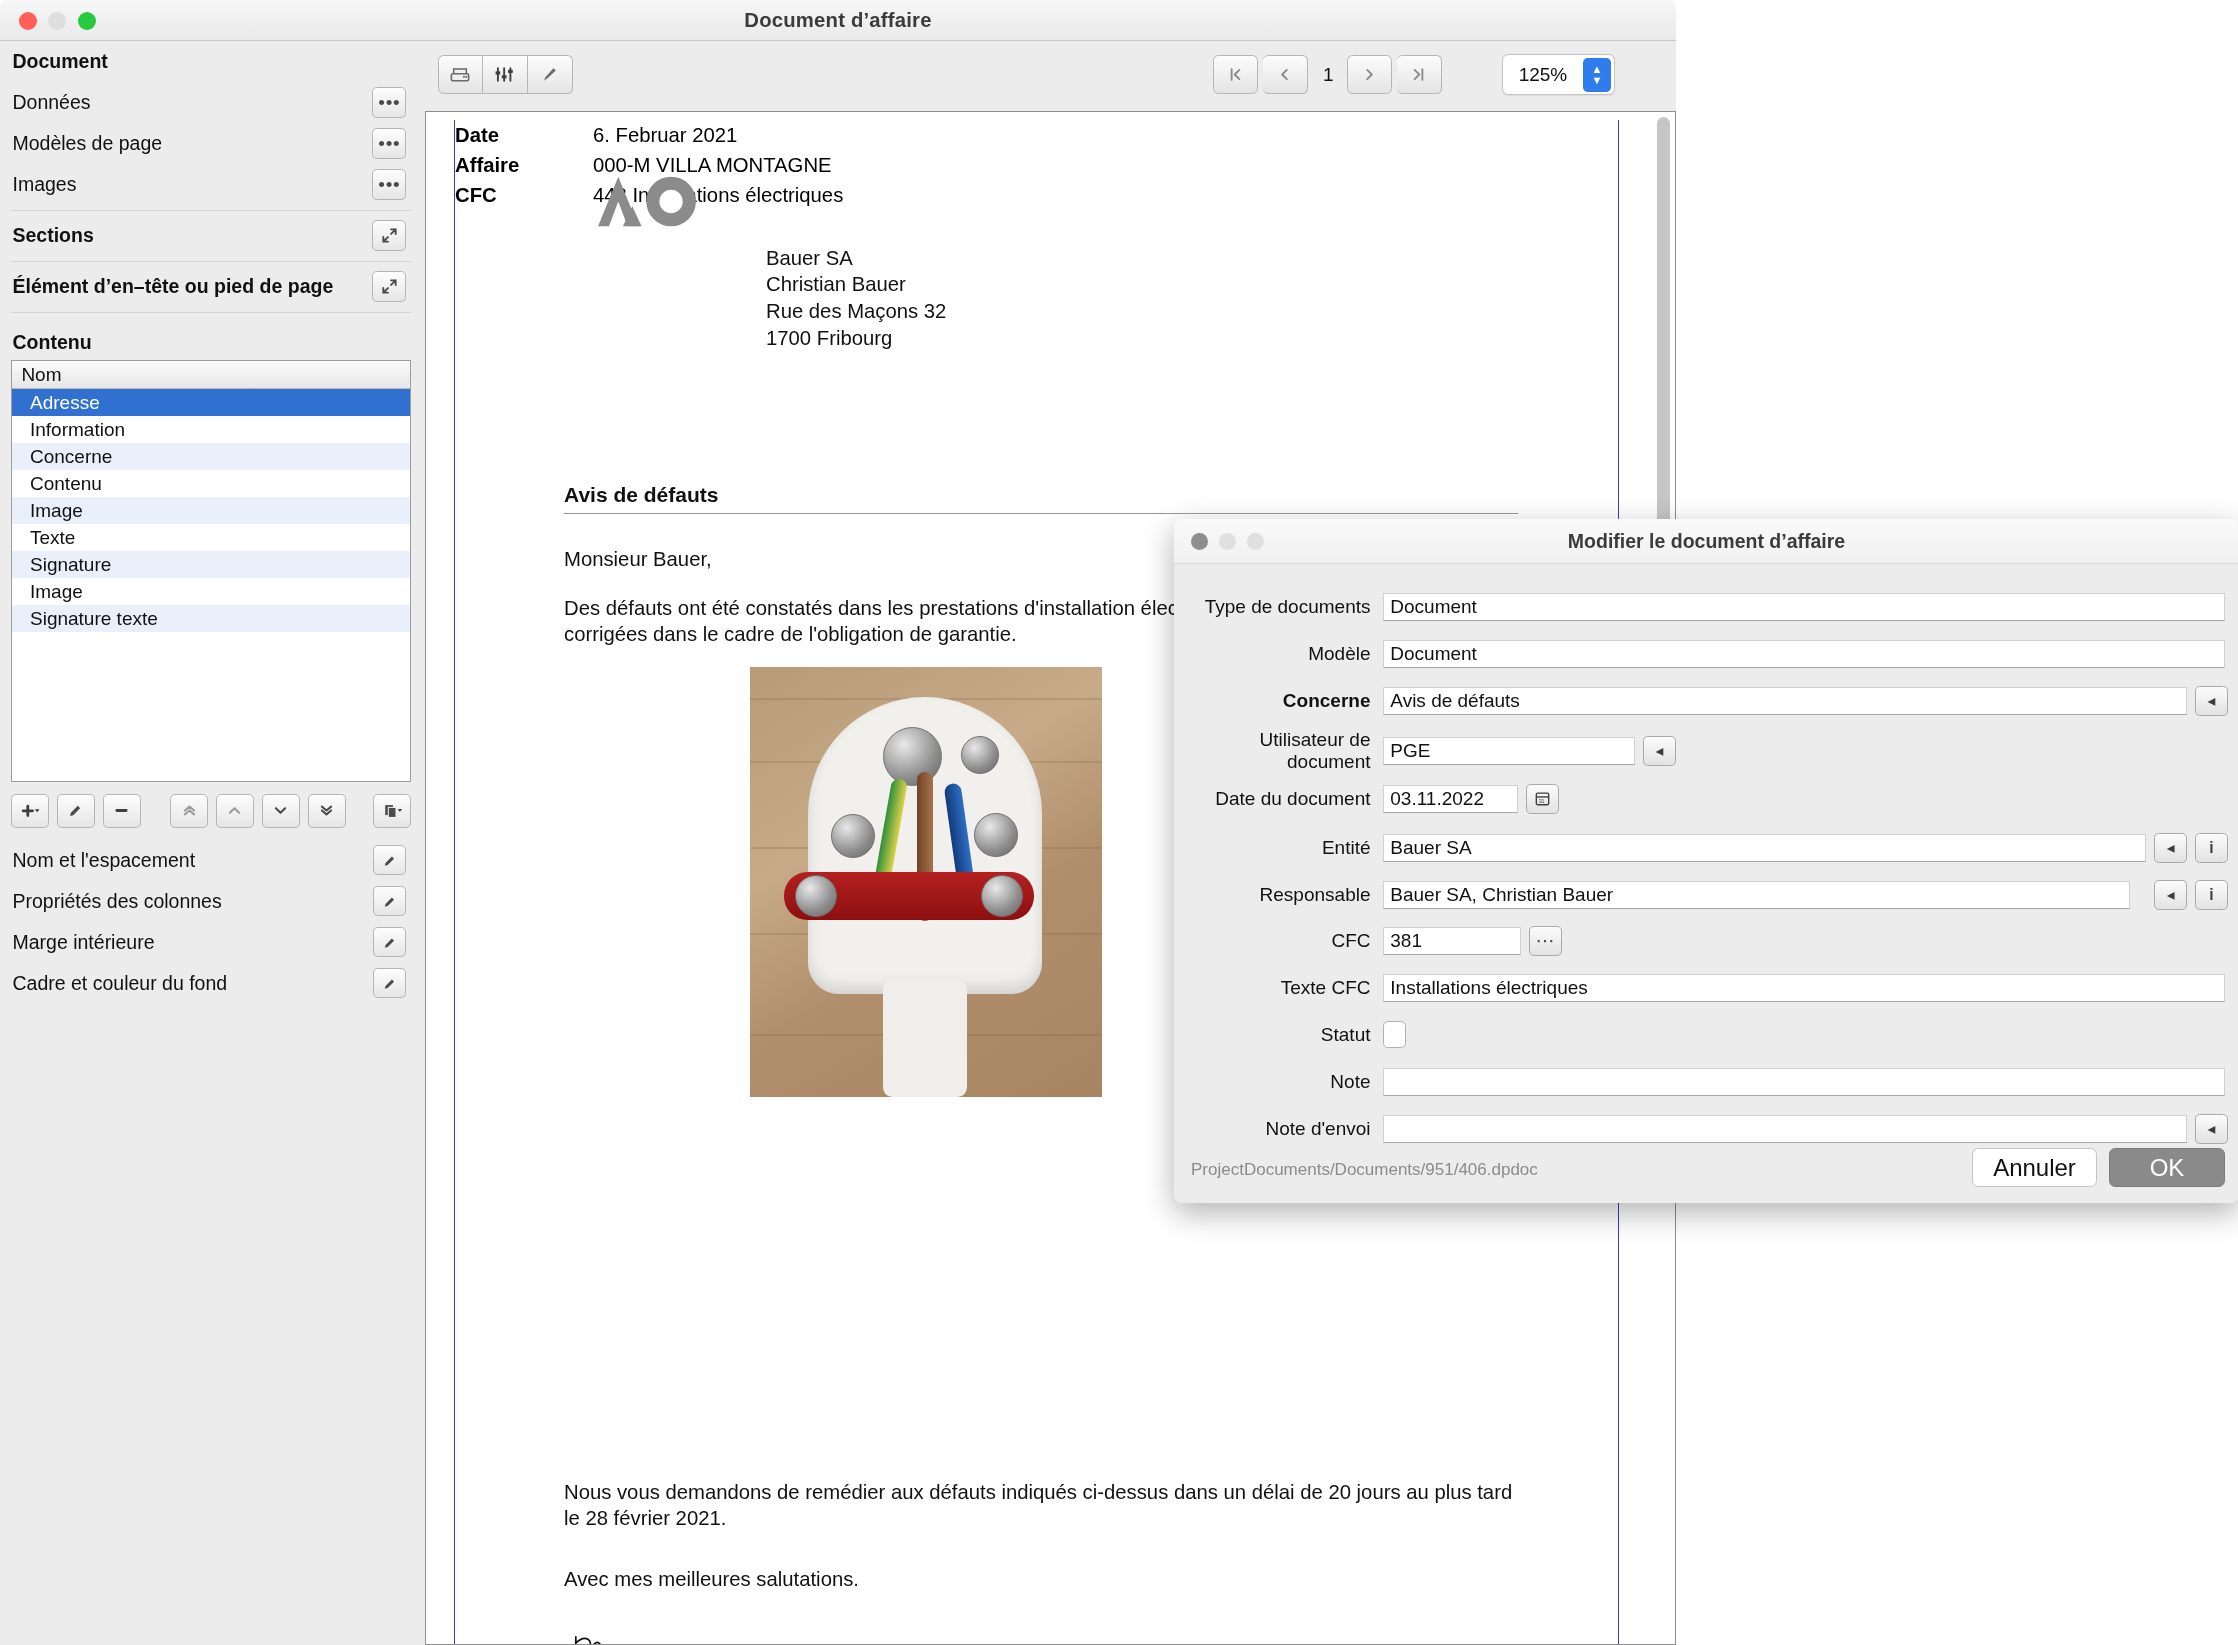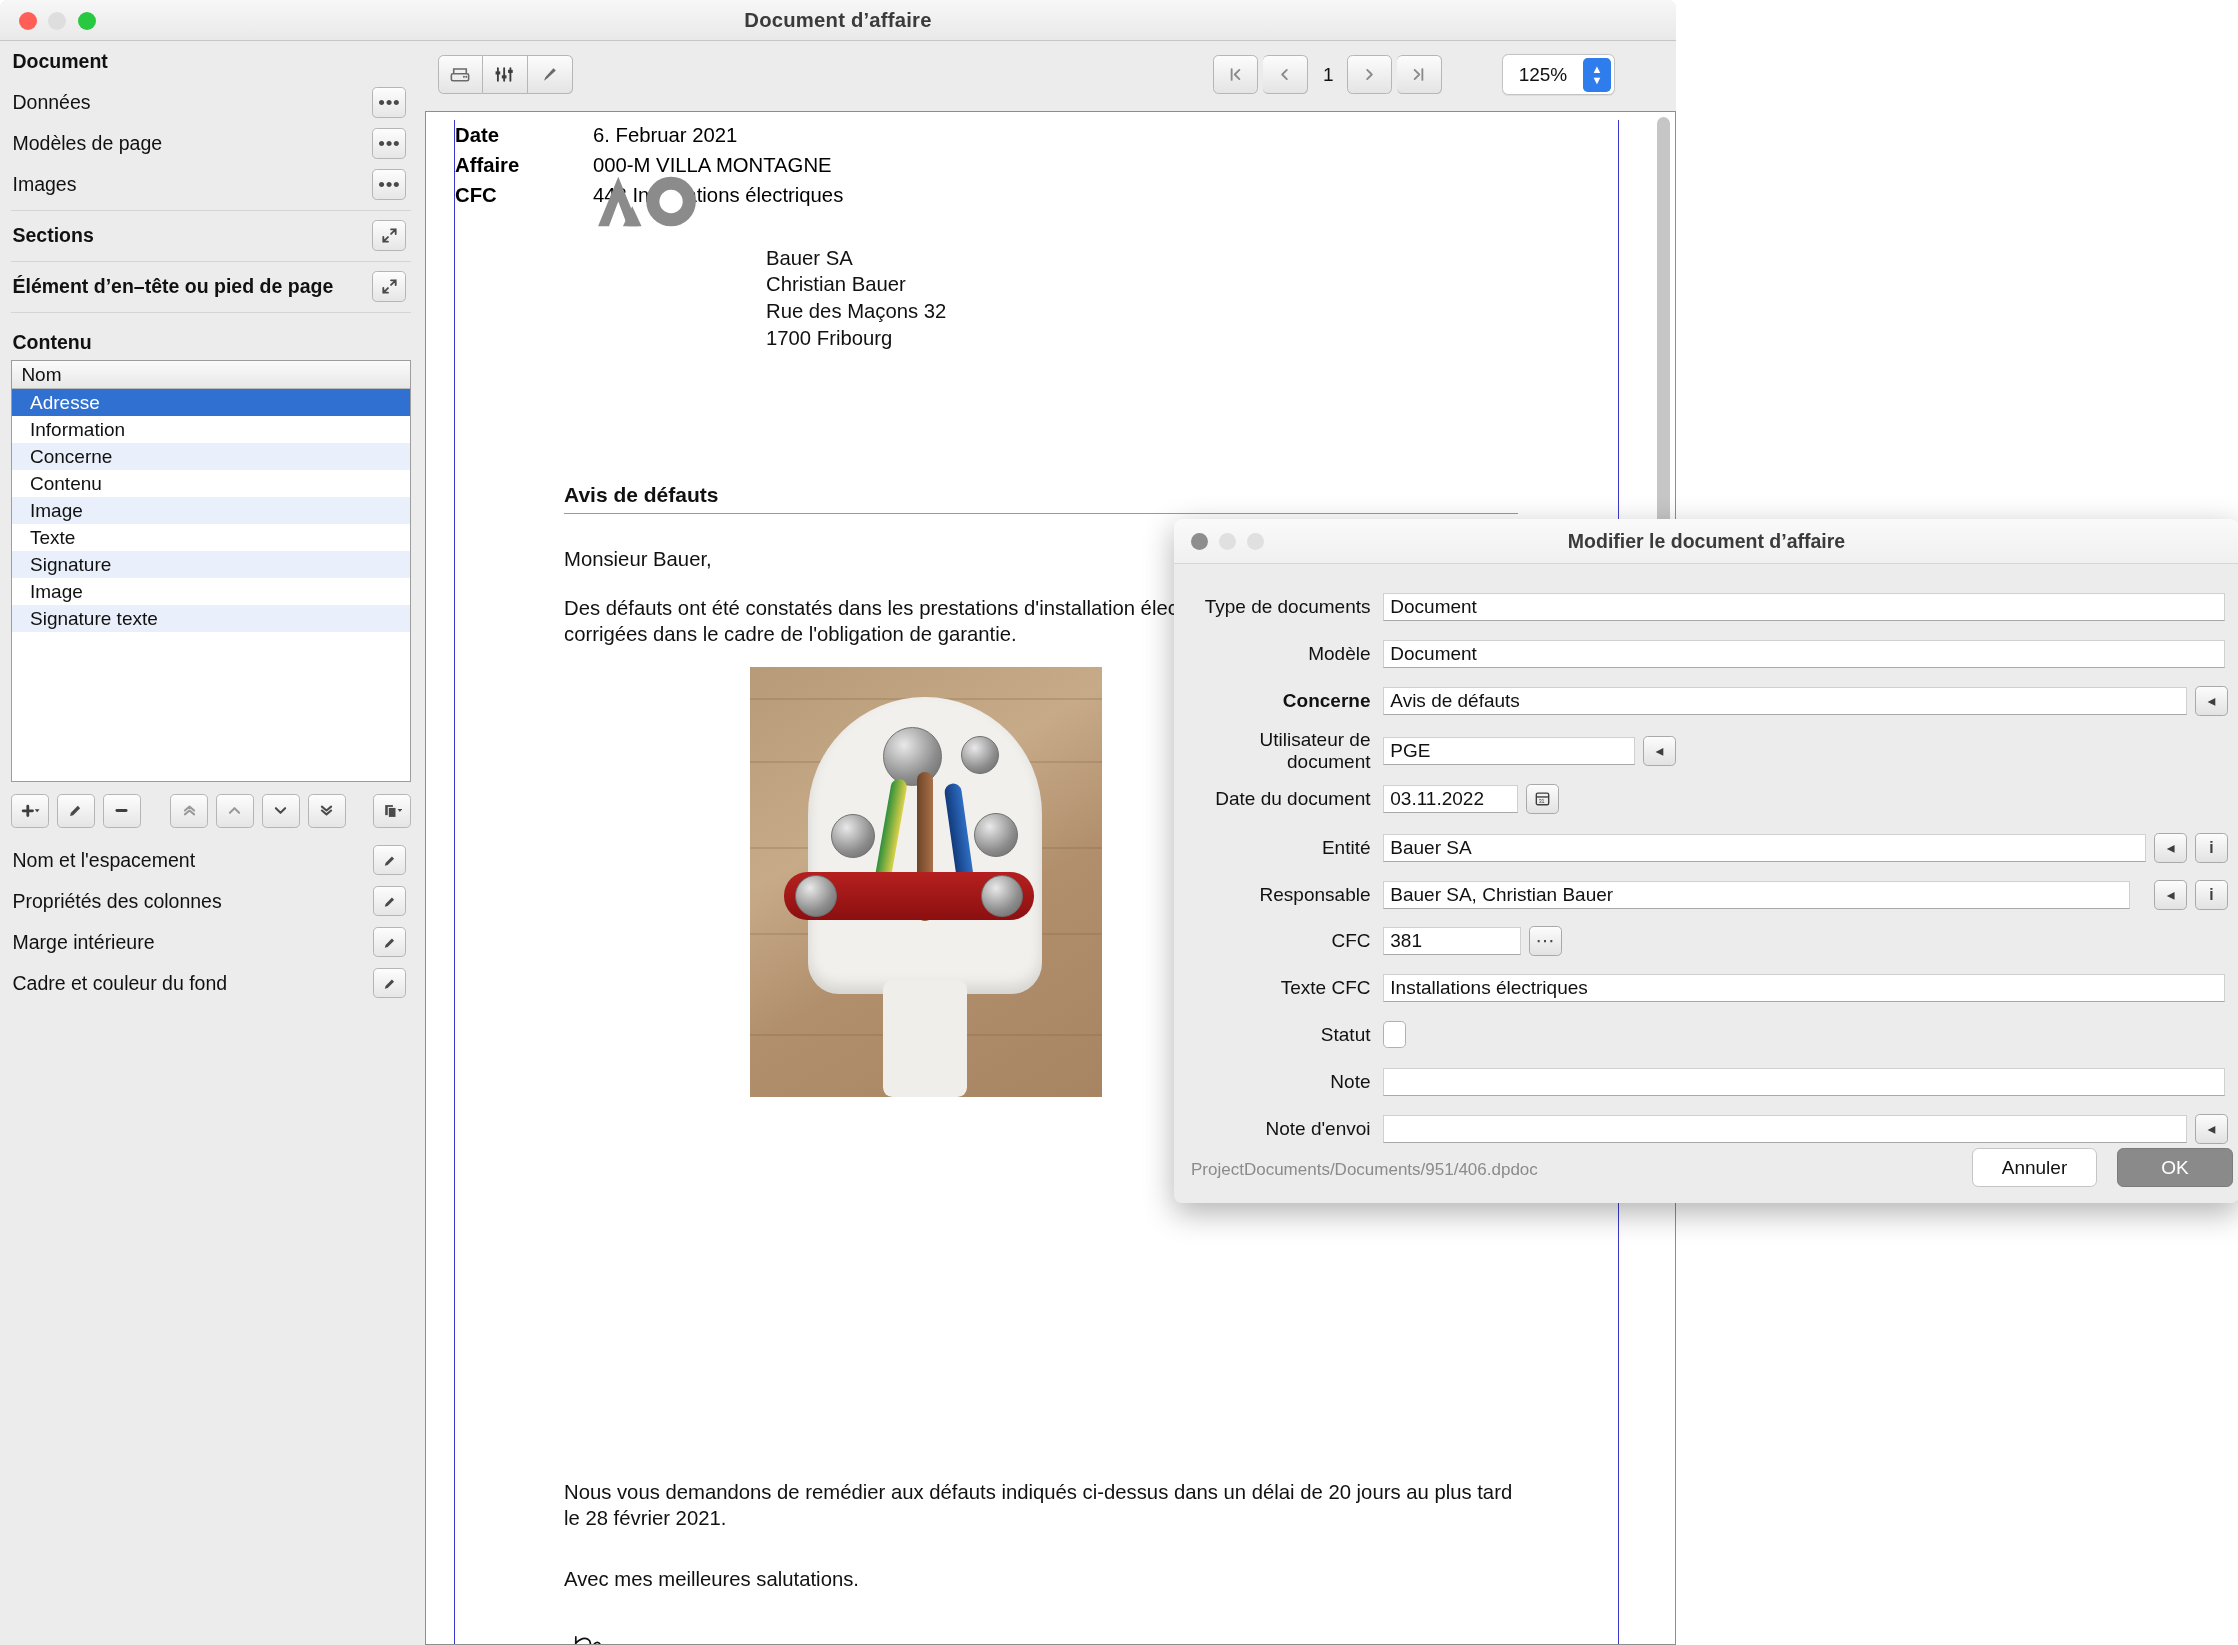--- a/index.html
+++ b/index.html
@@ -212,24 +212,24 @@
     width: 23.4px; height: 26.6px; border: 0.8px solid #b0b0b0; border-radius: 4.7px;
     background: #fff; flex: none;
   }
   #dlg-path {
     position: absolute; left: 17px; bottom: 23.4px;
     font-size: 17px; color: #8b8b8b;
   }
   .dbtn {
     position: absolute; bottom: 15.6px; height: 39px; border-radius: 6.3px;
     display: flex; align-items: center; justify-content: center;
-    font-size: 19px;
+    font-size: 24px;
   }
   #btn-cancel { right: 142px; width: 125px; background: #fff; border: 0.8px solid #c4c4c4; color: #111; }
-  #btn-ok { right: 6px; width: 116px; background: #8a8a8a; border: 0.8px solid #7b7b7b; color: #fff; }
+  #btn-ok { right: 14px; width: 116px; background: #8a8a8a; border: 0.8px solid #7b7b7b; color: #fff; }
 </style>
 </head>
 <body>
 
 <div id="app-window">
 
   <div id="titlebar">
     <div class="traffic red"></div>
     <div class="traffic yellow"></div>
     <div class="traffic green"></div>

